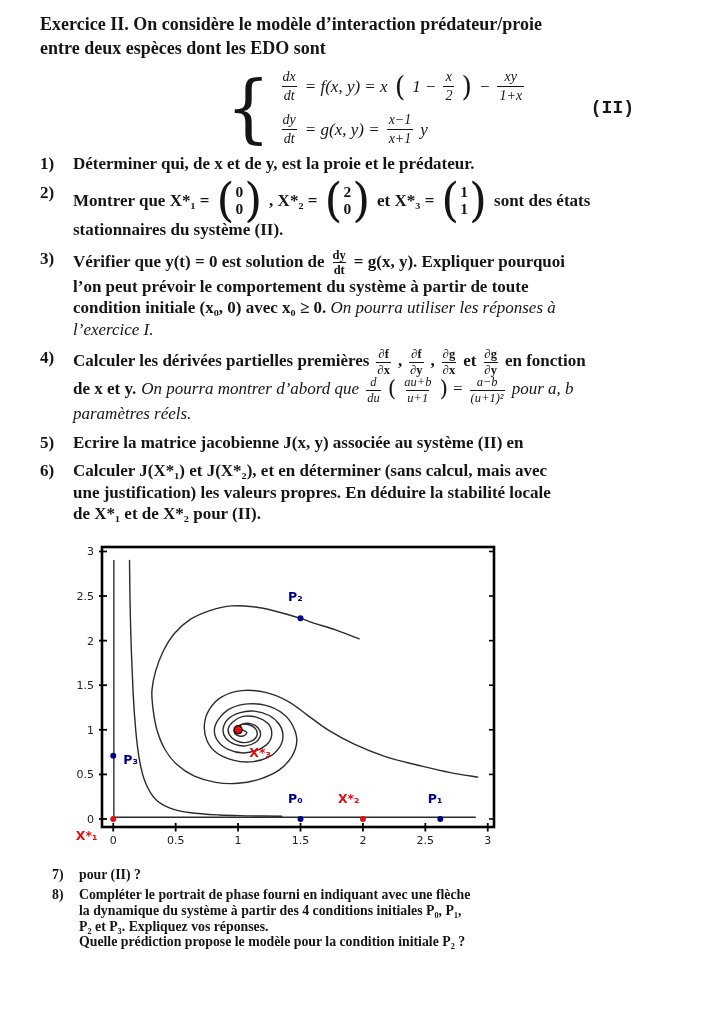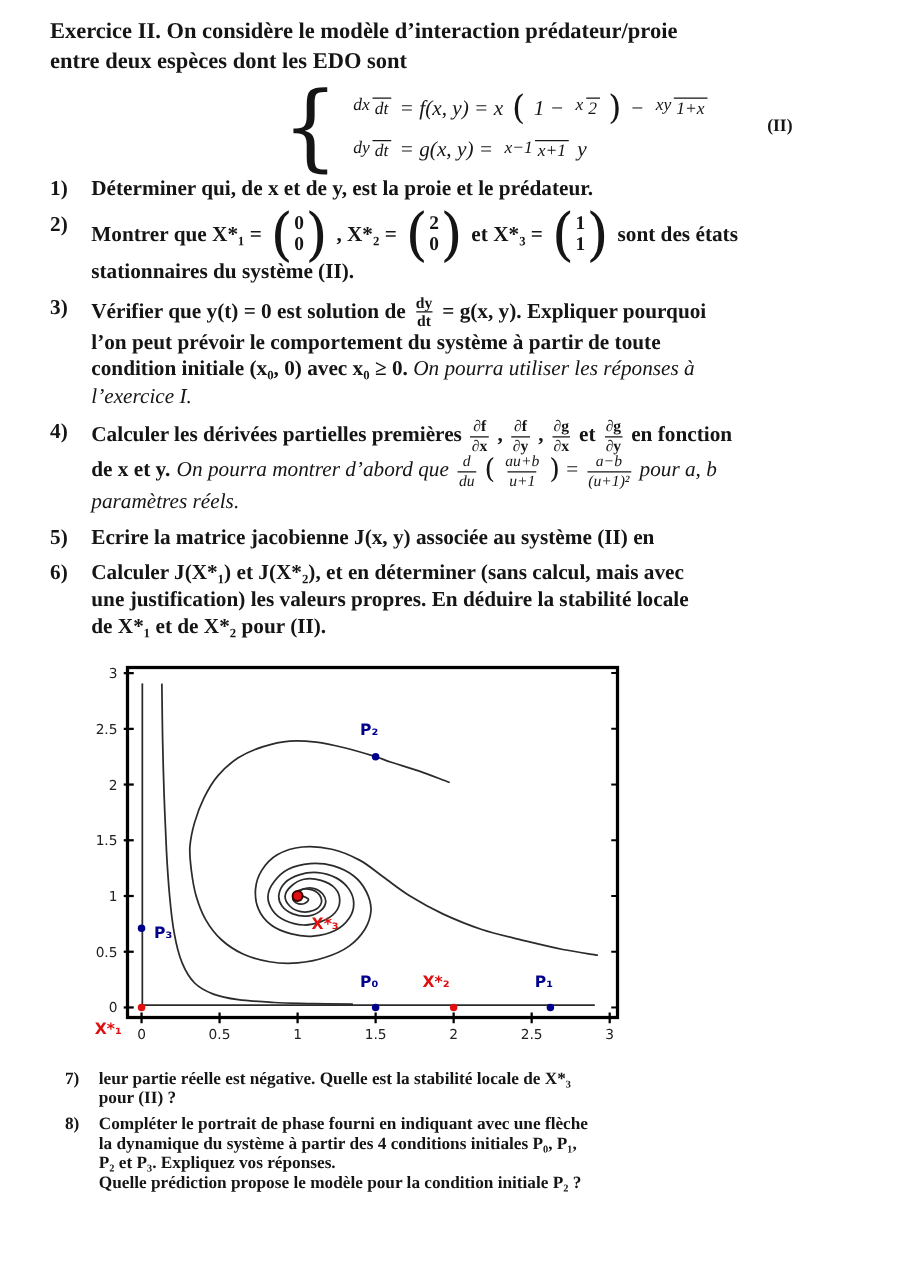--- a/index.html
+++ b/index.html
@@ -11,25 +11,25 @@
   .intro{font-size:18px;line-height:24px;margin:0;}
   .intro .line{display:block;white-space:nowrap;}
 
   
   .eqwrap{position:relative;margin:10px 0 6px 0;}
   .eqinner{display:flex;align-items:center;gap:10px;margin-left:186px;width:fit-content;}
   .brace{font-family:"DejaVu Serif",serif;font-size:70px;font-weight:400;line-height:0.9;
          transform:scaleY(1.08);}
   .eqcol{display:flex;flex-direction:column;gap:10px;}
   .eqline{display:flex;align-items:center;gap:7px;font-size:17px;font-style:italic;white-space:nowrap;}
-  .frac{display:inline-flex;flex-direction:row;align-items:flex-start;line-height:1;font-size:14px;}
+  .frac{display:inline-flex;flex-direction:column;align-items:center;line-height:1;font-size:14px;}
   .frac .fn{padding:0 2px 2px;}
   .frac .fd{border-top:1px solid #151515;padding:2px 2px 0;}
   .bigp{font-family:"DejaVu Serif",serif;font-size:27px;font-style:normal;line-height:1;}
-  .eqlabel{position:absolute;right:66px;top:50%;transform:translateY(-50%);font-size:14px;}
+  .eqlabel{position:absolute;right:66px;top:50%;transform:translateY(-50%);font-size:18px;font-family:Liberation Mono, monospace;}
 
   
   .item{display:flex;margin:7px 0;font-size:17px;line-height:21.5px;}
   .item .no{flex:none;width:33px;}
   .itembody{flex:1;min-width:0;}
   .ln{white-space:nowrap;}
   .mathline{display:flex;align-items:center;gap:5px;white-space:nowrap;}
   .sfrac{display:inline-flex;flex-direction:column;align-items:center;line-height:1;
          font-size:12.5px;margin:0 2px;position:relative;top:1px;}
   .sfrac .fn{padding:0 1px 1px;}
@@ -285,21 +285,20 @@
         <text x="273.9490445859873" y="263.92356687898086" fill="#e01010" font-size="12.5" font-weight="bold" font-family="DejaVu Sans, sans-serif">X*₂</text>
         <circle cx="174.07643312101914" cy="190.80254777070064" r="4" fill="#e01010" stroke="#3a0000" stroke-width="1.6"></circle>
         <text x="185.31210191082806" y="217.5541401273885" fill="#e01010" font-size="12.5" font-weight="bold" font-family="DejaVu Sans, sans-serif">X*₃</text>
       </svg>
   </figure>
 
   <div class="small-items">
     <div class="item small">
       <span class="no b">7)</span>
       <div class="itembody">
-        <div class="ln b">leur partie réelle est négative. Quelle est la stabilité locale de X*₃</div>
         <div class="ln b">pour (II) ?</div>
       </div>
     </div>
     <div class="item small">
       <span class="no b">8)</span>
       <div class="itembody">
         <div class="ln b">Compléter le portrait de phase fourni en indiquant avec une flèche</div>
         <div class="ln b">la dynamique du système à partir des 4 conditions initiales P₀, P₁,</div>
         <div class="ln b">P₂ et P₃. Expliquez vos réponses.</div>
         <div class="ln b">Quelle prédiction propose le modèle pour la condition initiale P₂ ?</div>

